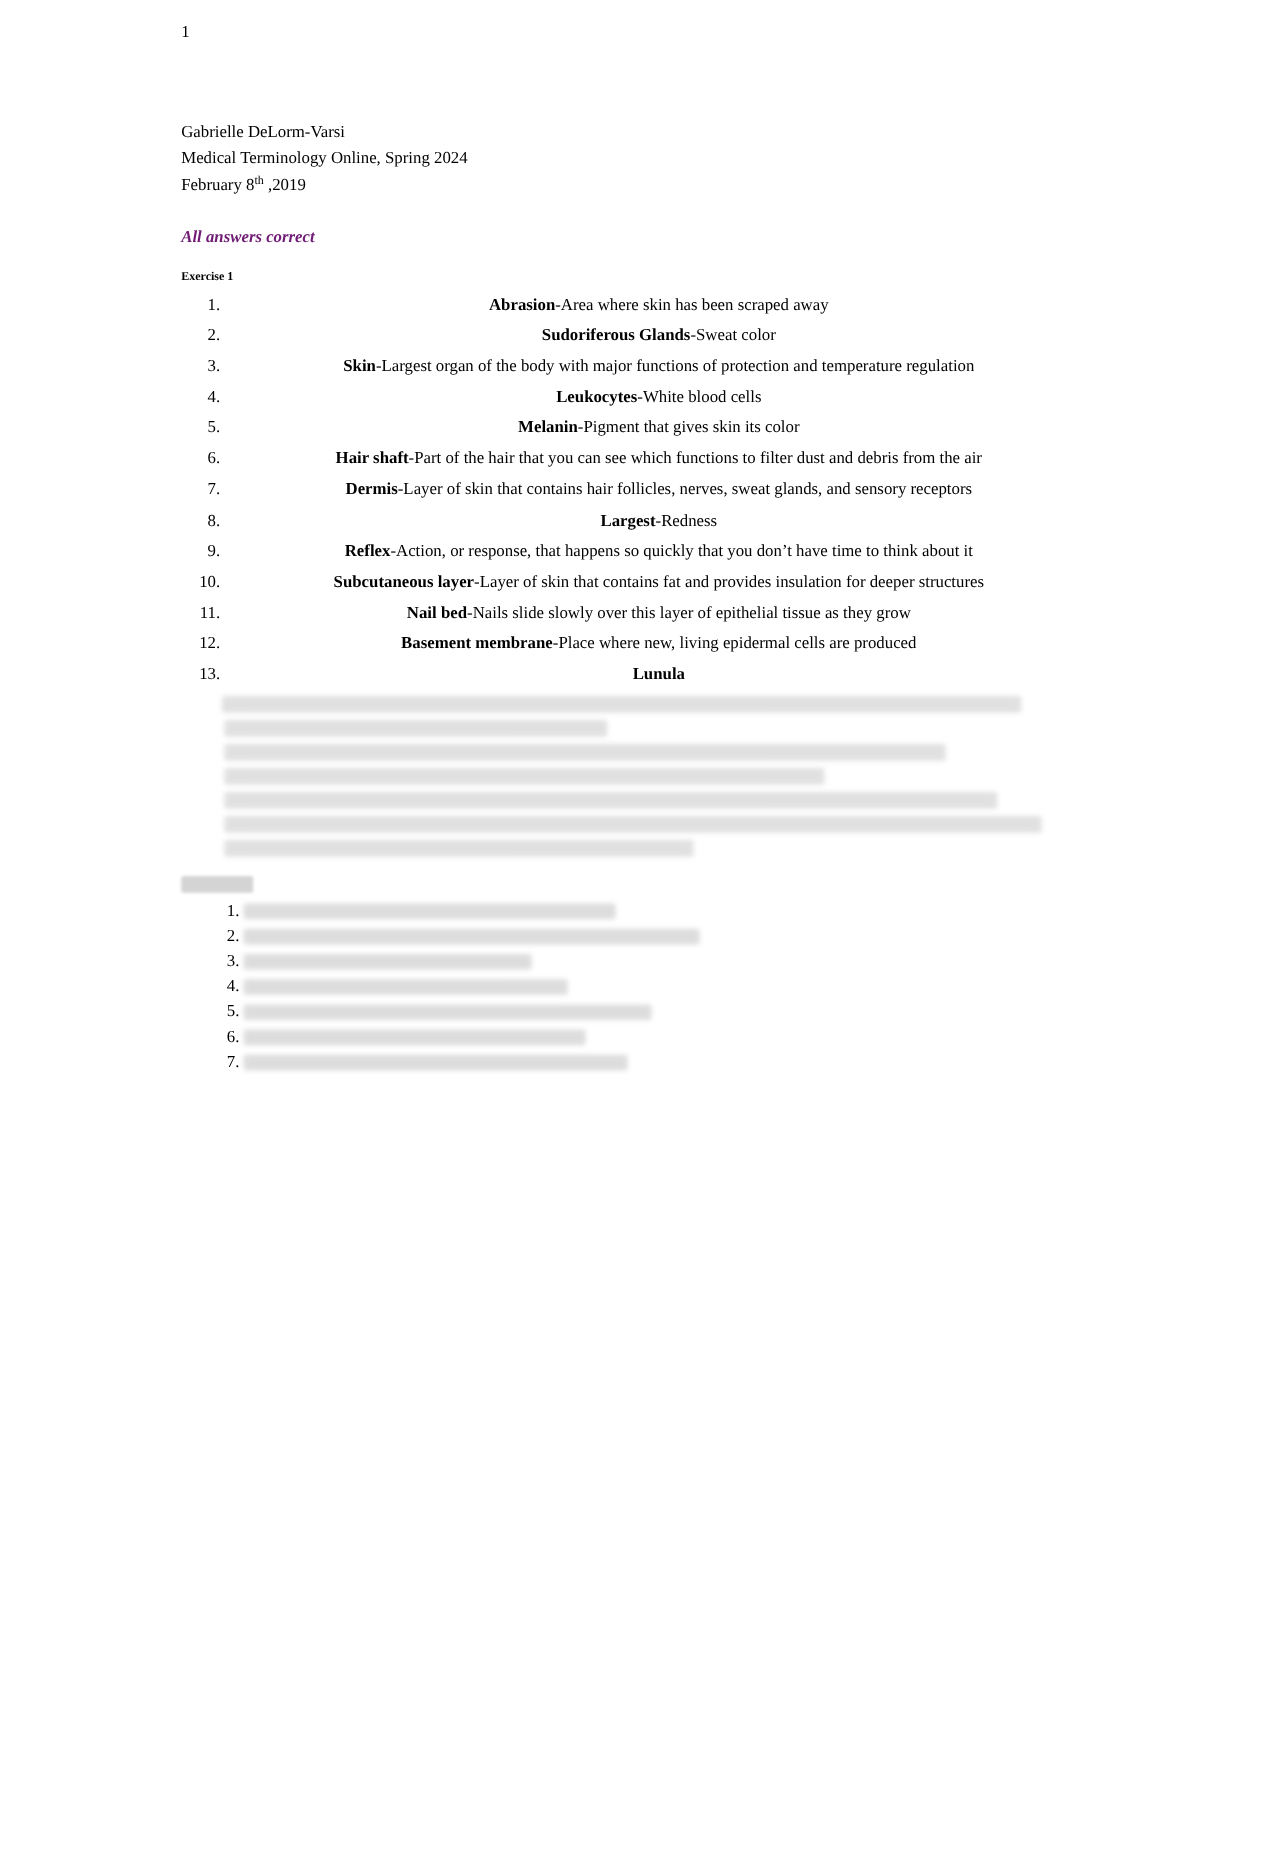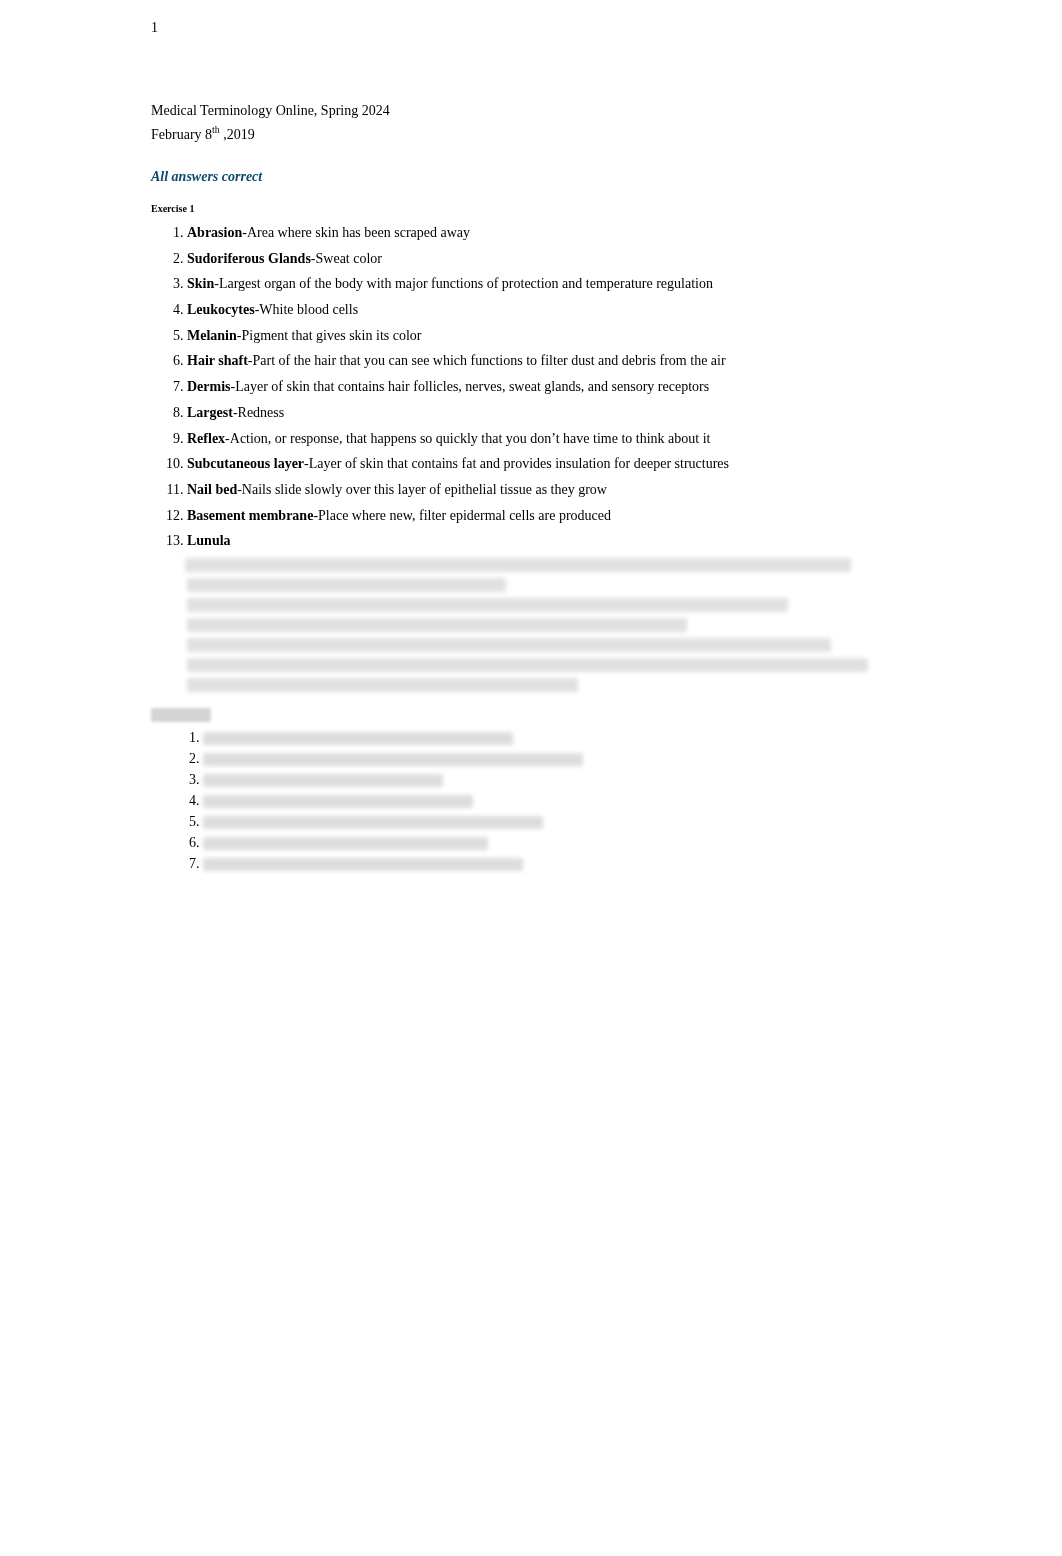--- a/index.html
+++ b/index.html
@@ -41,37 +41,38 @@
     .header-info p {
       margin: 0;
       line-height: 1.55;
     }
 
     .header-info sup {
       font-size: 10px;
     }
 
     .all-answers {
-      color: #0c4a6e;
+      color: #701a75;
       font-style: italic;
       font-weight: bold;
       margin-bottom: 18px;
       font-size: 14px;
     }
 
     .exercise-title {
       font-weight: bold;
       font-size: 10px;
       margin-bottom: 8px;
     }
 
     .exercise-list {
       list-style: decimal;
       padding-left: 36px;
       margin-bottom: 16px;
+      text-align: center;
     }
 
     .exercise-list li {
       margin-bottom: 4px;
       line-height: 1.55;
       font-size: 14px;
     }
 
     .exercise-list li .term {
       font-weight: bold;
@@ -124,20 +125,21 @@
     }
   </style>
 </head>
 <body>
 
 <div class="page">
 
   <div class="page-number">1</div>
 
   <div class="header-info">
+    <p>Gabrielle DeLorm-Varsi</p>
     <p>Medical Terminology Online, Spring 2024</p>
     <p>
       <span>February 8</span><sup>th</sup><span> ,2019</span>
     </p>
   </div>
 
   <div class="all-answers">All answers correct</div>
 
   <div class="exercise-title">Exercise 1</div>
 
@@ -169,21 +171,21 @@
     <li>
       <span class="term">Reflex</span><span>-</span><span>Action, or response, that happens so quickly that you don’t have time to think about it</span>
     </li>
     <li>
       <span class="term">Subcutaneous layer</span><span>-</span><span>Layer of skin that contains fat and provides insulation for deeper structures</span>
     </li>
     <li>
       <span class="term">Nail bed</span><span>-</span><span>Nails slide slowly over this layer of epithelial tissue as they grow</span>
     </li>
     <li>
-      <span class="term">Basement membrane</span><span>-</span><span>Place where new, filter epidermal cells are produced</span>
+      <span class="term">Basement membrane</span><span>-</span><span>Place where new, living epidermal cells are produced</span>
     </li>
     <li>
       <span class="term">Lunula</span>
       
       <div class="blurred-section">
         <div class="blurred-line" style="width:92%; margin-left: -2px;"></div>
         <div class="blurred-line" style="width:44%;"></div>
         <div class="blurred-line" style="width:83%;"></div>
         <div class="blurred-line" style="width:69%;"></div>
         <div class="blurred-line" style="width:89%;"></div>

